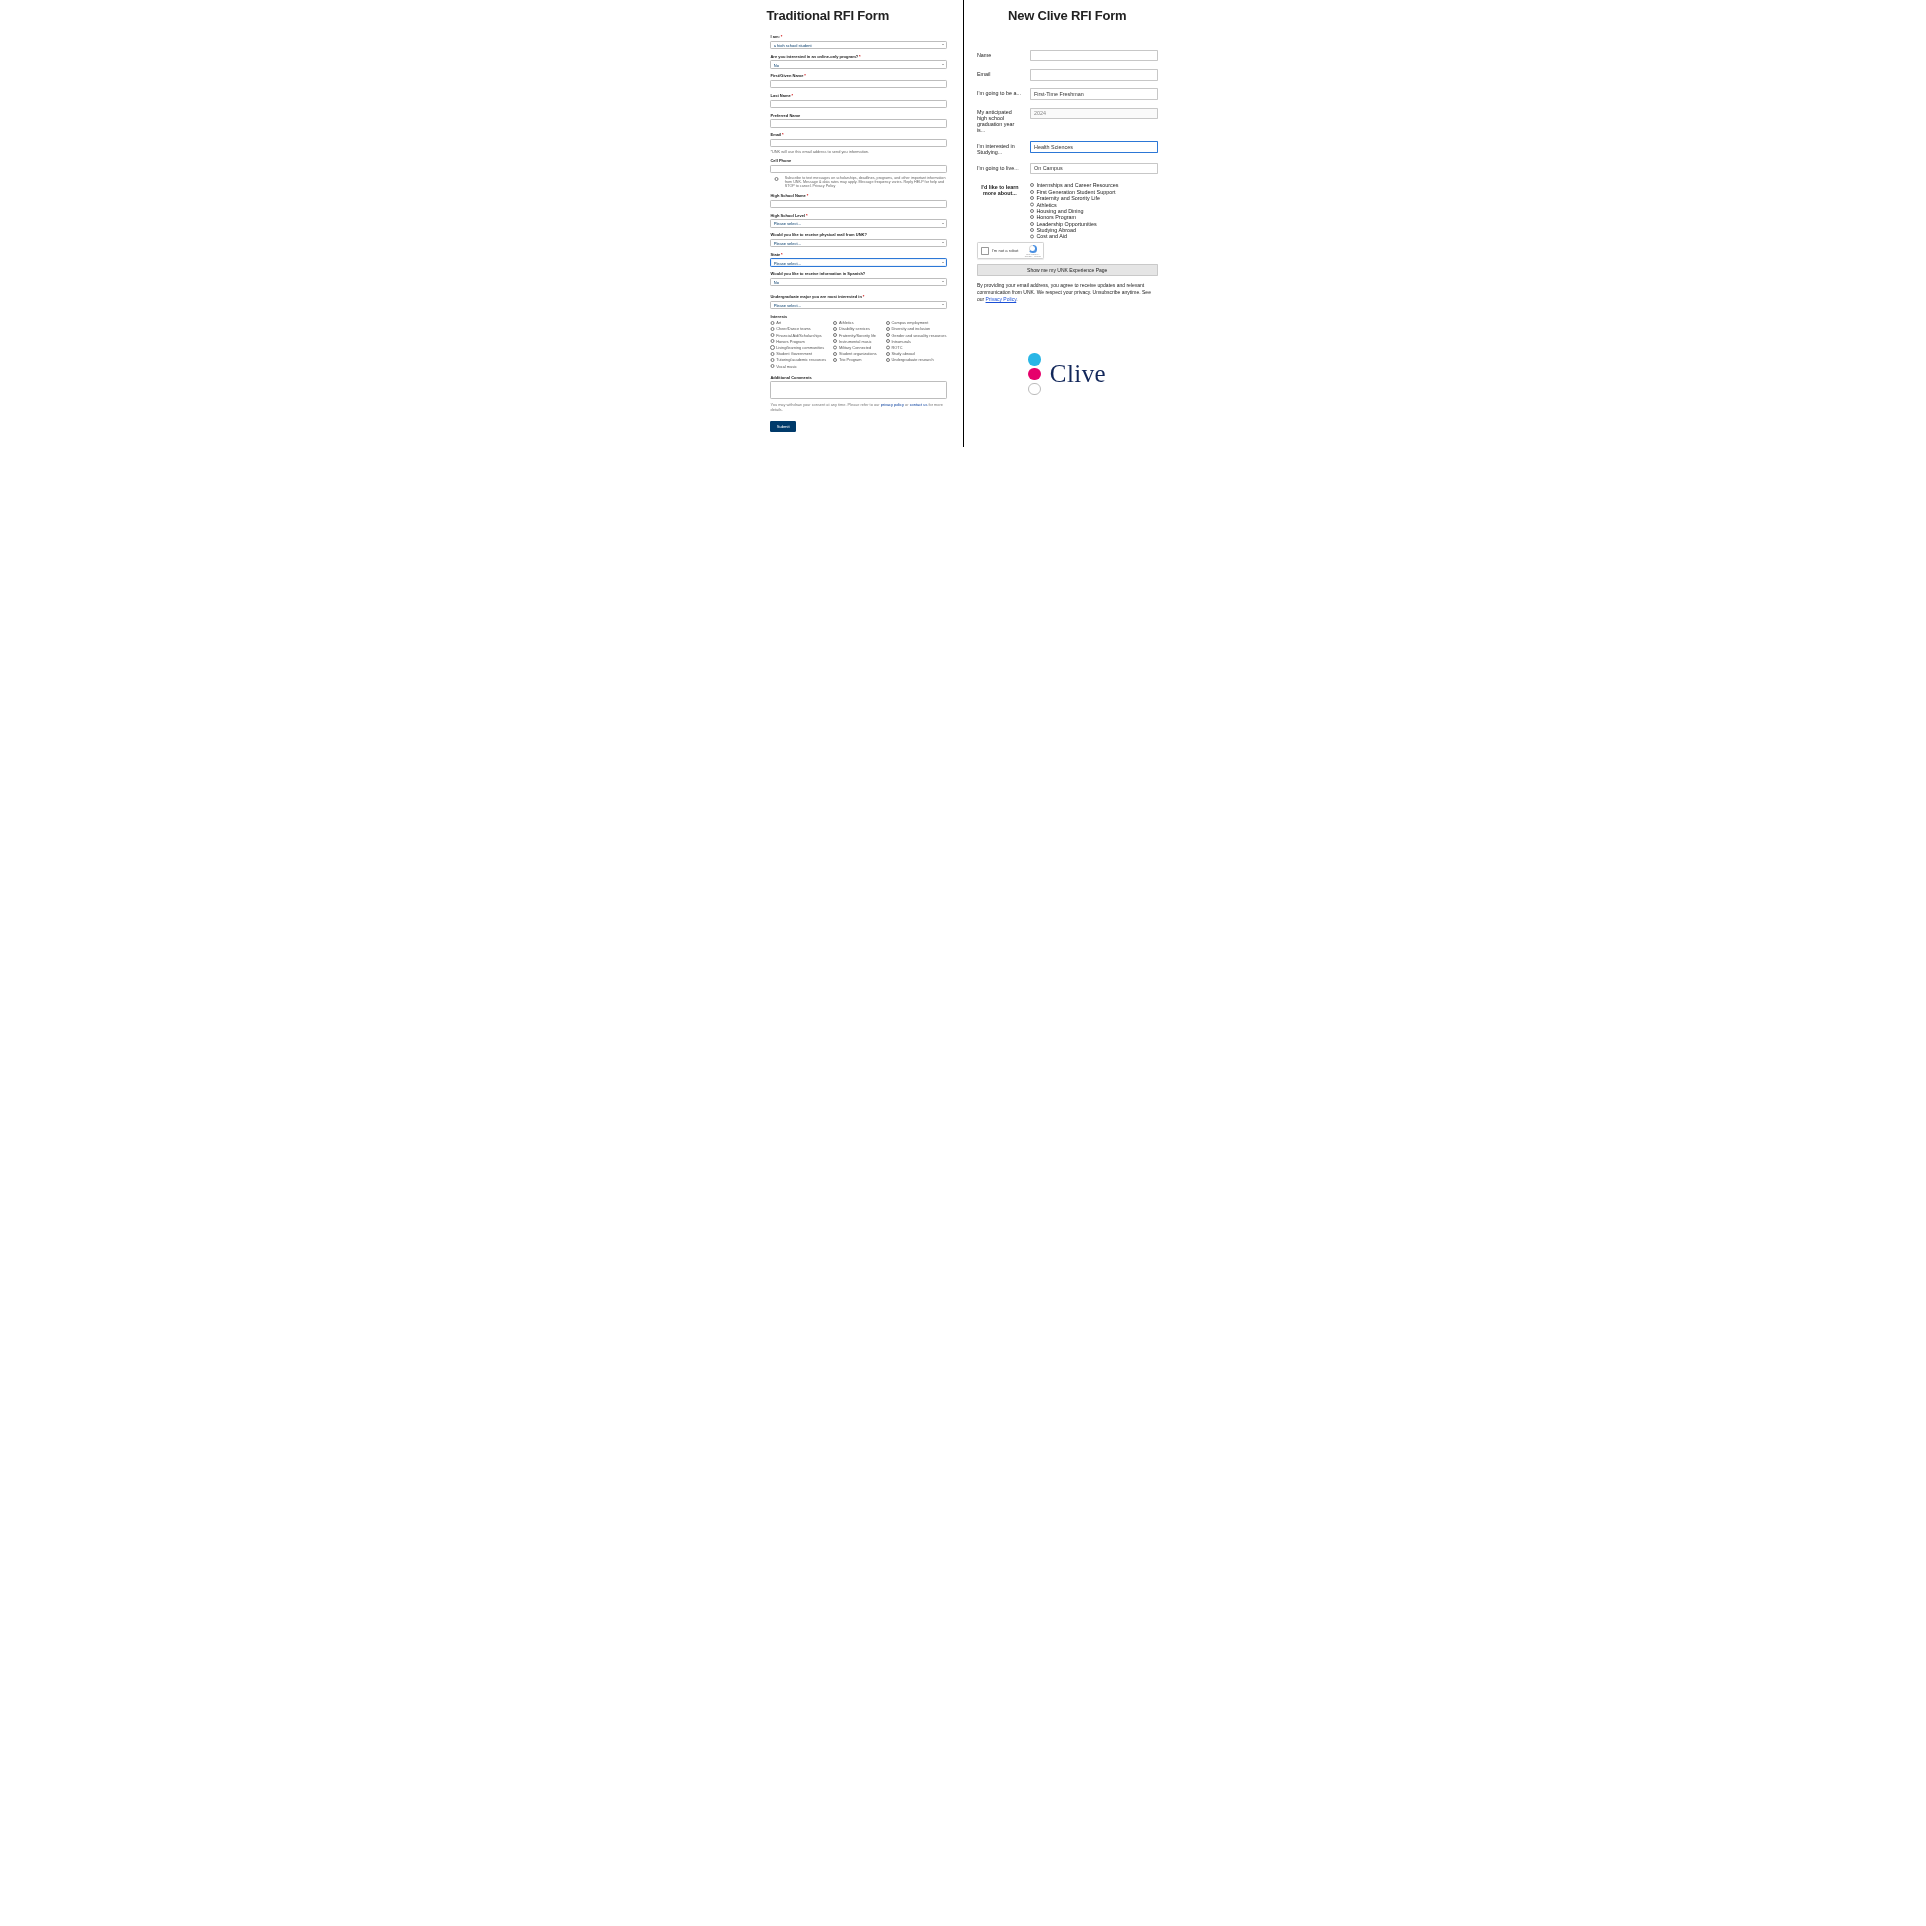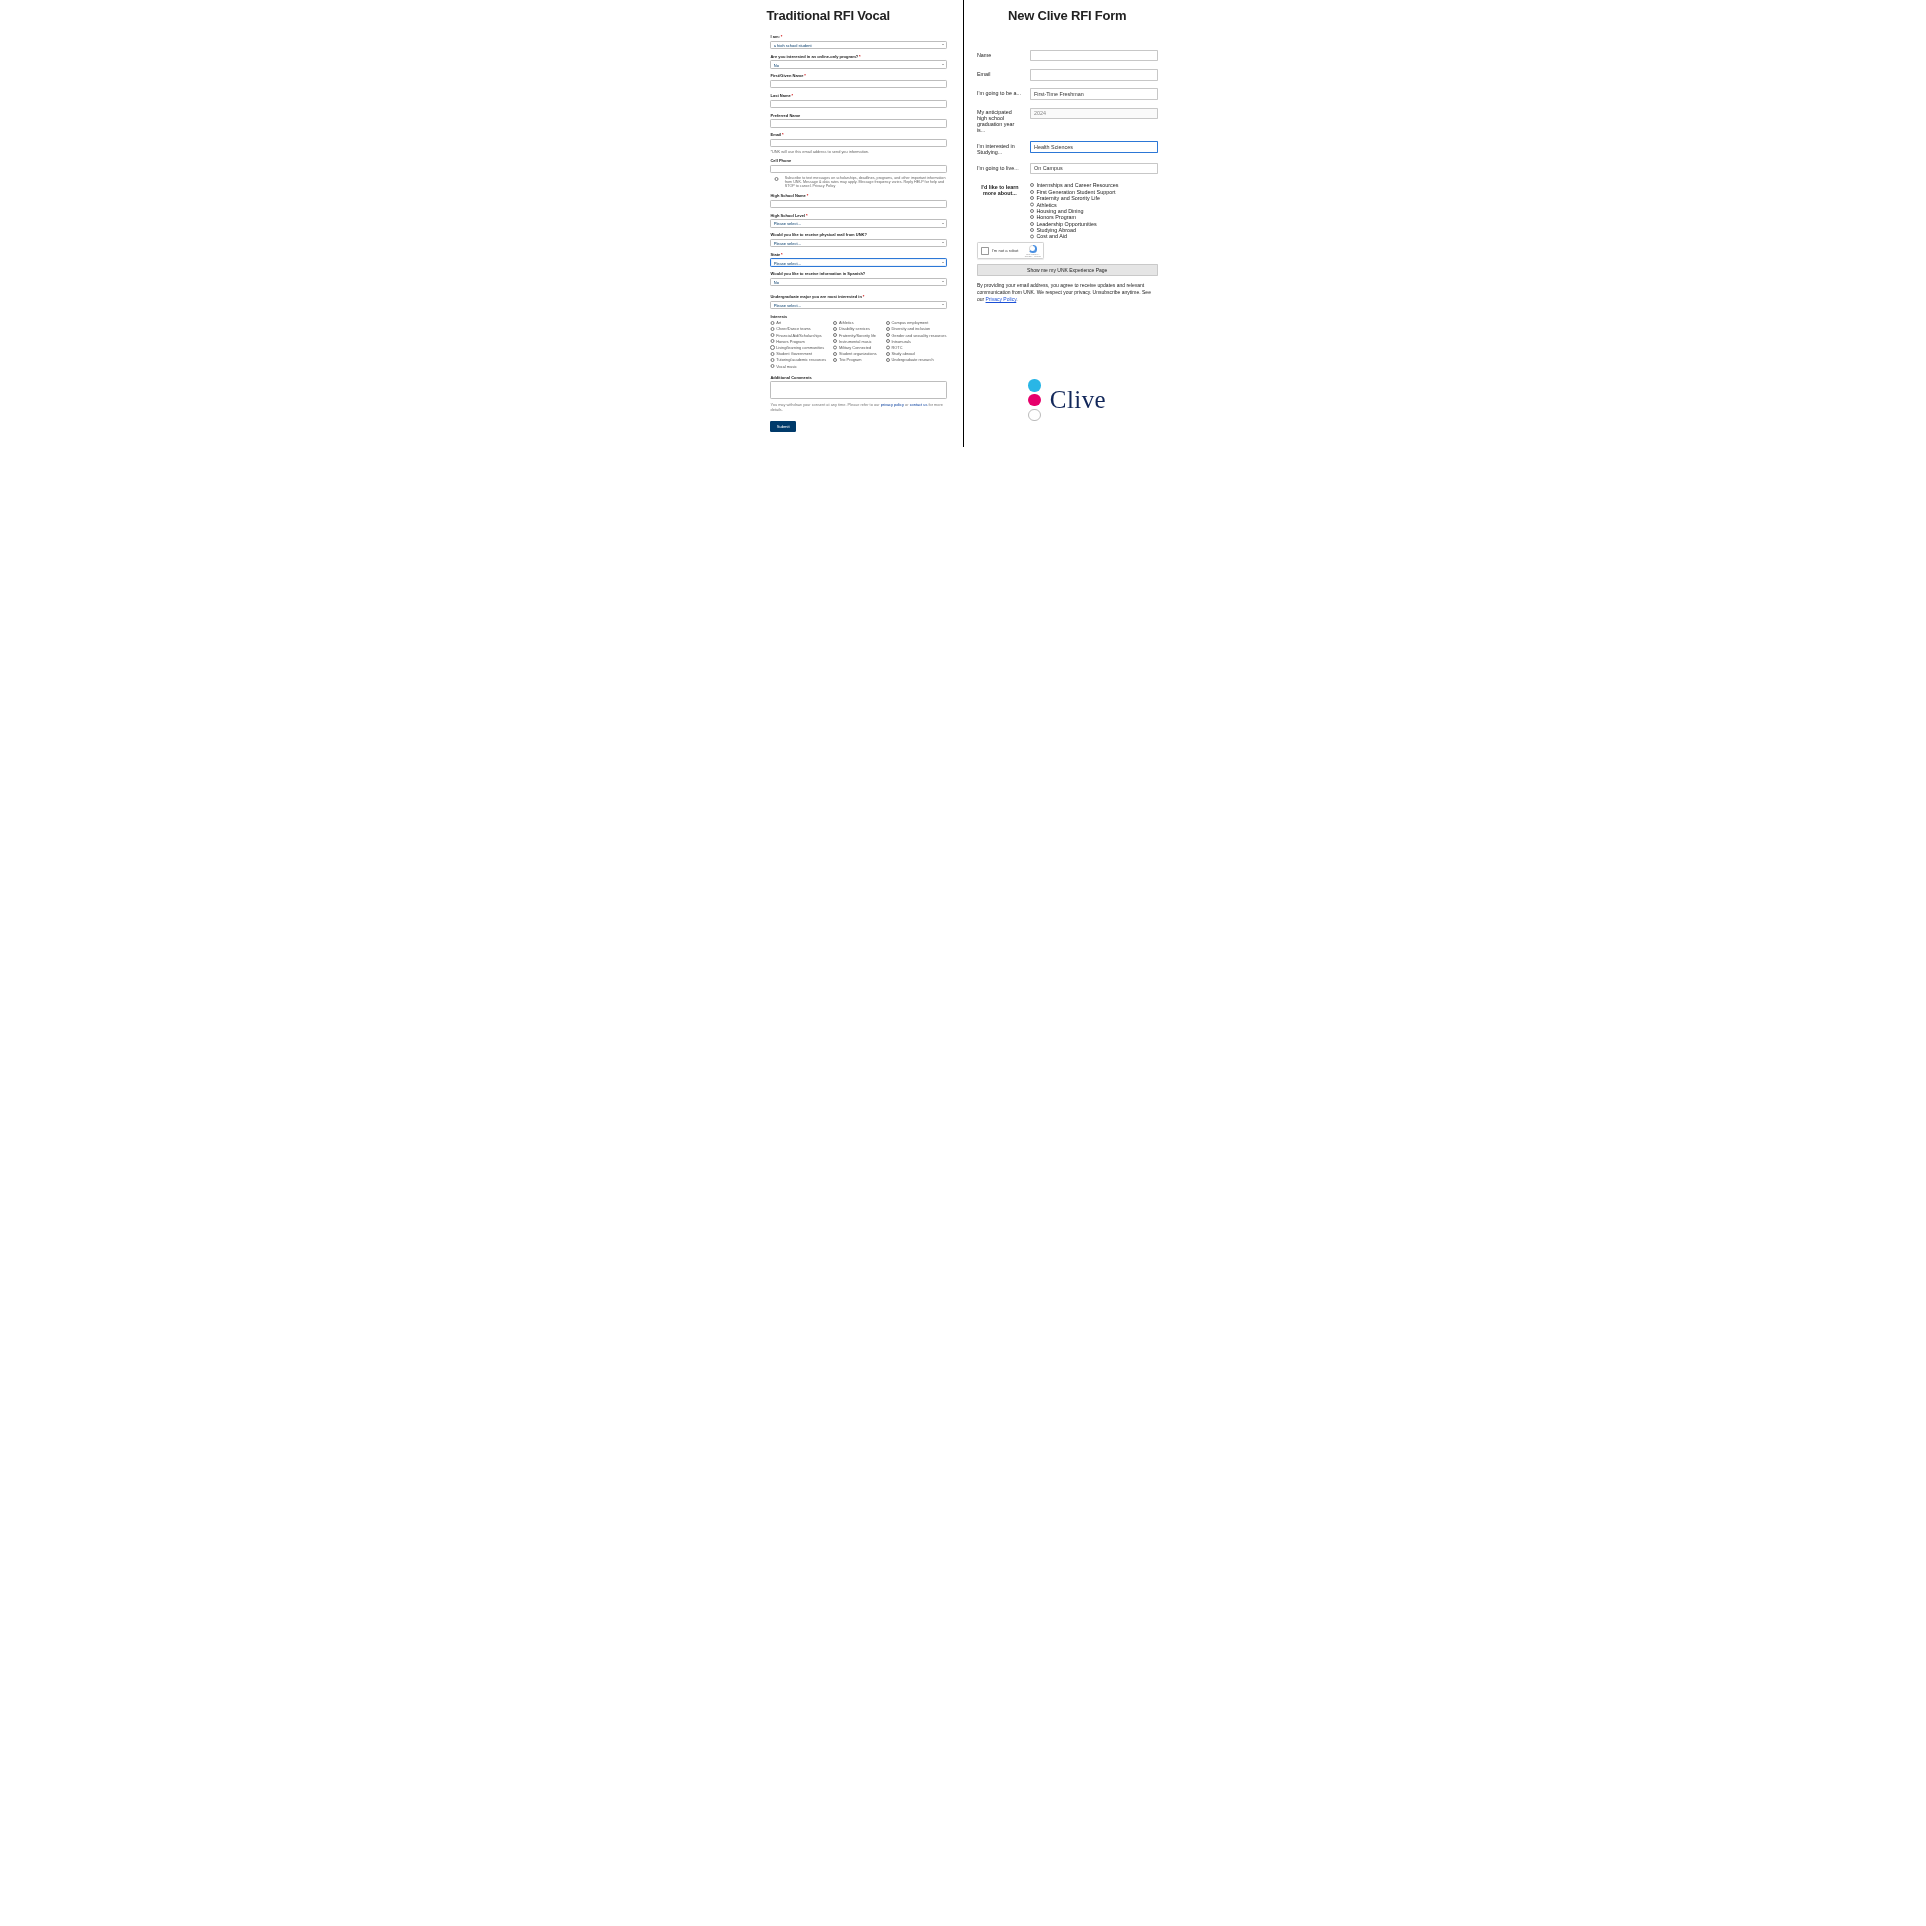--- a/index.html
+++ b/index.html
@@ -191,21 +191,21 @@
     cursor: pointer;
     border-radius: 0.8px;
   }
   .consent { font-size: 5px; color: #222; margin-top: 5.4px; line-height: 1.45; }
   .consent a { color: #1a4fd6; text-decoration: underline; cursor: pointer; }
 
   .clive-logo {
     display: flex;
     align-items: center;
     gap: 9.2px;
-    margin: 76px auto 0 auto;
+    margin: 50px auto 0 auto;
     width: fit-content;
   }
   .dots { display: flex; flex-direction: column; gap: 2.3px; }
   .dot { width: 12.3px; height: 12.3px; border-radius: 50%; }
   .dot.blue { background: #29b6e6; }
   .dot.pink { background: #e6006b; }
   .dot.grey { background: #fff; border: 0.8px solid #bbb; }
   .clive-word {
     font-size: 25px;
     color: #12275a;
@@ -215,21 +215,21 @@
   }
 
   input[type=checkbox] { width: 4.2px; height: 4.2px; }
 </style>
 </head>
 <body>
 
 <div class="canvas">
 
   <div class="col">
-    <h1 class="page-title">Traditional RFI Vocal</h1>
+    <h1 class="page-title">Traditional RFI Form</h1>
 
     <div class="trad">
 
       <label class="fld"><span>I am:</span><span class="req">*</span></label>
       <div class="sel-wrap"><select class="placeholder"><option>a high school student</option></select></div>
 
       <label class="fld"><span>Are you interested in an online-only program?</span><span class="req">*</span></label>
       <div class="sel-wrap"><select class="placeholder"><option>No</option></select></div>
 
       <label class="fld"><span>First/Given Name</span><span class="req">*</span></label>

